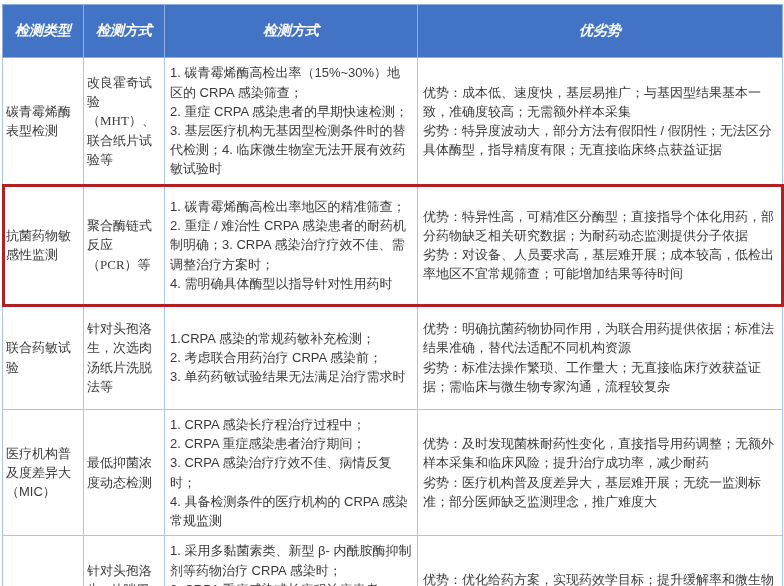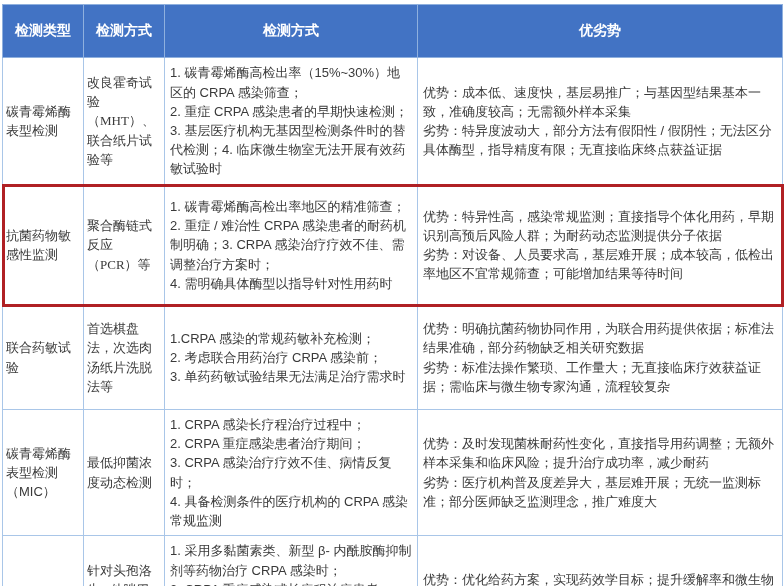--- a/index.html
+++ b/index.html
@@ -24,20 +24,21 @@
   table.detect th {
     background: #4273c4;
     color: #ffffff;
     font-size: 14px;
     font-weight: bold;
     height: 48px;
     text-align: center;
     vertical-align: middle;
     border: 1px solid #8fb0de;
     padding: 2px 8px;
+    font-style: italic;
   }
   table.detect td {
     border: 1px solid #a9c6e8;
     color: #3a3a3a;
     font-size: 13px;
     line-height: 1.48;
     vertical-align: middle;
     padding: 5px 5px;
     white-space: pre-line;
     word-break: break-word;
@@ -82,34 +83,34 @@
 3. 基层医疗机构无基因型检测条件时的替代检测；4. 临床微生物室无法开展有效药敏试验时</td>
         <td>优势：成本低、速度快，基层易推广；与基因型结果基本一致，准确度较高；无需额外样本采集
 劣势：特异度波动大，部分方法有假阳性 / 假阴性；无法区分具体酶型，指导精度有限；无直接临床终点获益证据</td>
       </tr>
       <tr class="highlight">
         <td class="c-type">抗菌药物敏感性监测</td>
         <td class="c-method">聚合酶链式反应（PCR）等</td>
         <td>1. 碳青霉烯酶高检出率地区的精准筛查；
 2. 重症 / 难治性 CRPA 感染患者的耐药机制明确；3. CRPA 感染治疗疗效不佳、需调整治疗方案时；
 4. 需明确具体酶型以指导针对性用药时</td>
-        <td>优势：特异性高，感染常规监测；直接指导个体化用药，早期识别高预后风险人群；为耐药动态监测提供分子依据
+        <td>优势：特异性高，可精准区分酶型；直接指导个体化用药，部分药物缺乏相关研究数据；为耐药动态监测提供分子依据
 劣势：对设备、人员要求高，基层难开展；成本较高，低检出率地区不宜常规筛查；可能增加结果等待时间</td>
       </tr>
       <tr>
         <td class="c-type">联合药敏试验</td>
-        <td class="c-method">首选棋盘法，次选肉汤纸片洗脱法等</td>
+        <td class="c-method">针对头孢洛生，次选肉汤纸片洗脱法等</td>
         <td>1.CRPA 感染的常规药敏补充检测；
 2. 考虑联合用药治疗 CRPA 感染前；
 3. 单药药敏试验结果无法满足治疗需求时</td>
-        <td>优势：明确抗菌药物协同作用，为联合用药提供依据；标准法结果准确，部分药物缺乏相关研究数据
+        <td>优势：明确抗菌药物协同作用，为联合用药提供依据；标准法结果准确，替代法适配不同机构资源
 劣势：标准法操作繁琐、工作量大；无直接临床疗效获益证据；需临床与微生物专家沟通，流程较复杂</td>
       </tr>
       <tr>
-        <td class="c-type">碳青霉烯酶表型检测（MIC）</td>
+        <td class="c-type">医疗机构普及度差异大（MIC）</td>
         <td class="c-method">最低抑菌浓度动态检测</td>
         <td>1. CRPA 感染长疗程治疗过程中；
 2. CRPA 重症感染患者治疗期间；
 3. CRPA 感染治疗疗效不佳、病情反复时；
 4. 具备检测条件的医疗机构的 CRPA 感染常规监测</td>
         <td>优势：及时发现菌株耐药性变化，直接指导用药调整；无额外样本采集和临床风险；提升治疗成功率，减少耐药
 劣势：医疗机构普及度差异大，基层难开展；无统一监测标准；部分医师缺乏监测理念，推广难度大</td>
       </tr>
       <tr>
         <td class="c-type">血药浓度监测（TDM）</td>

